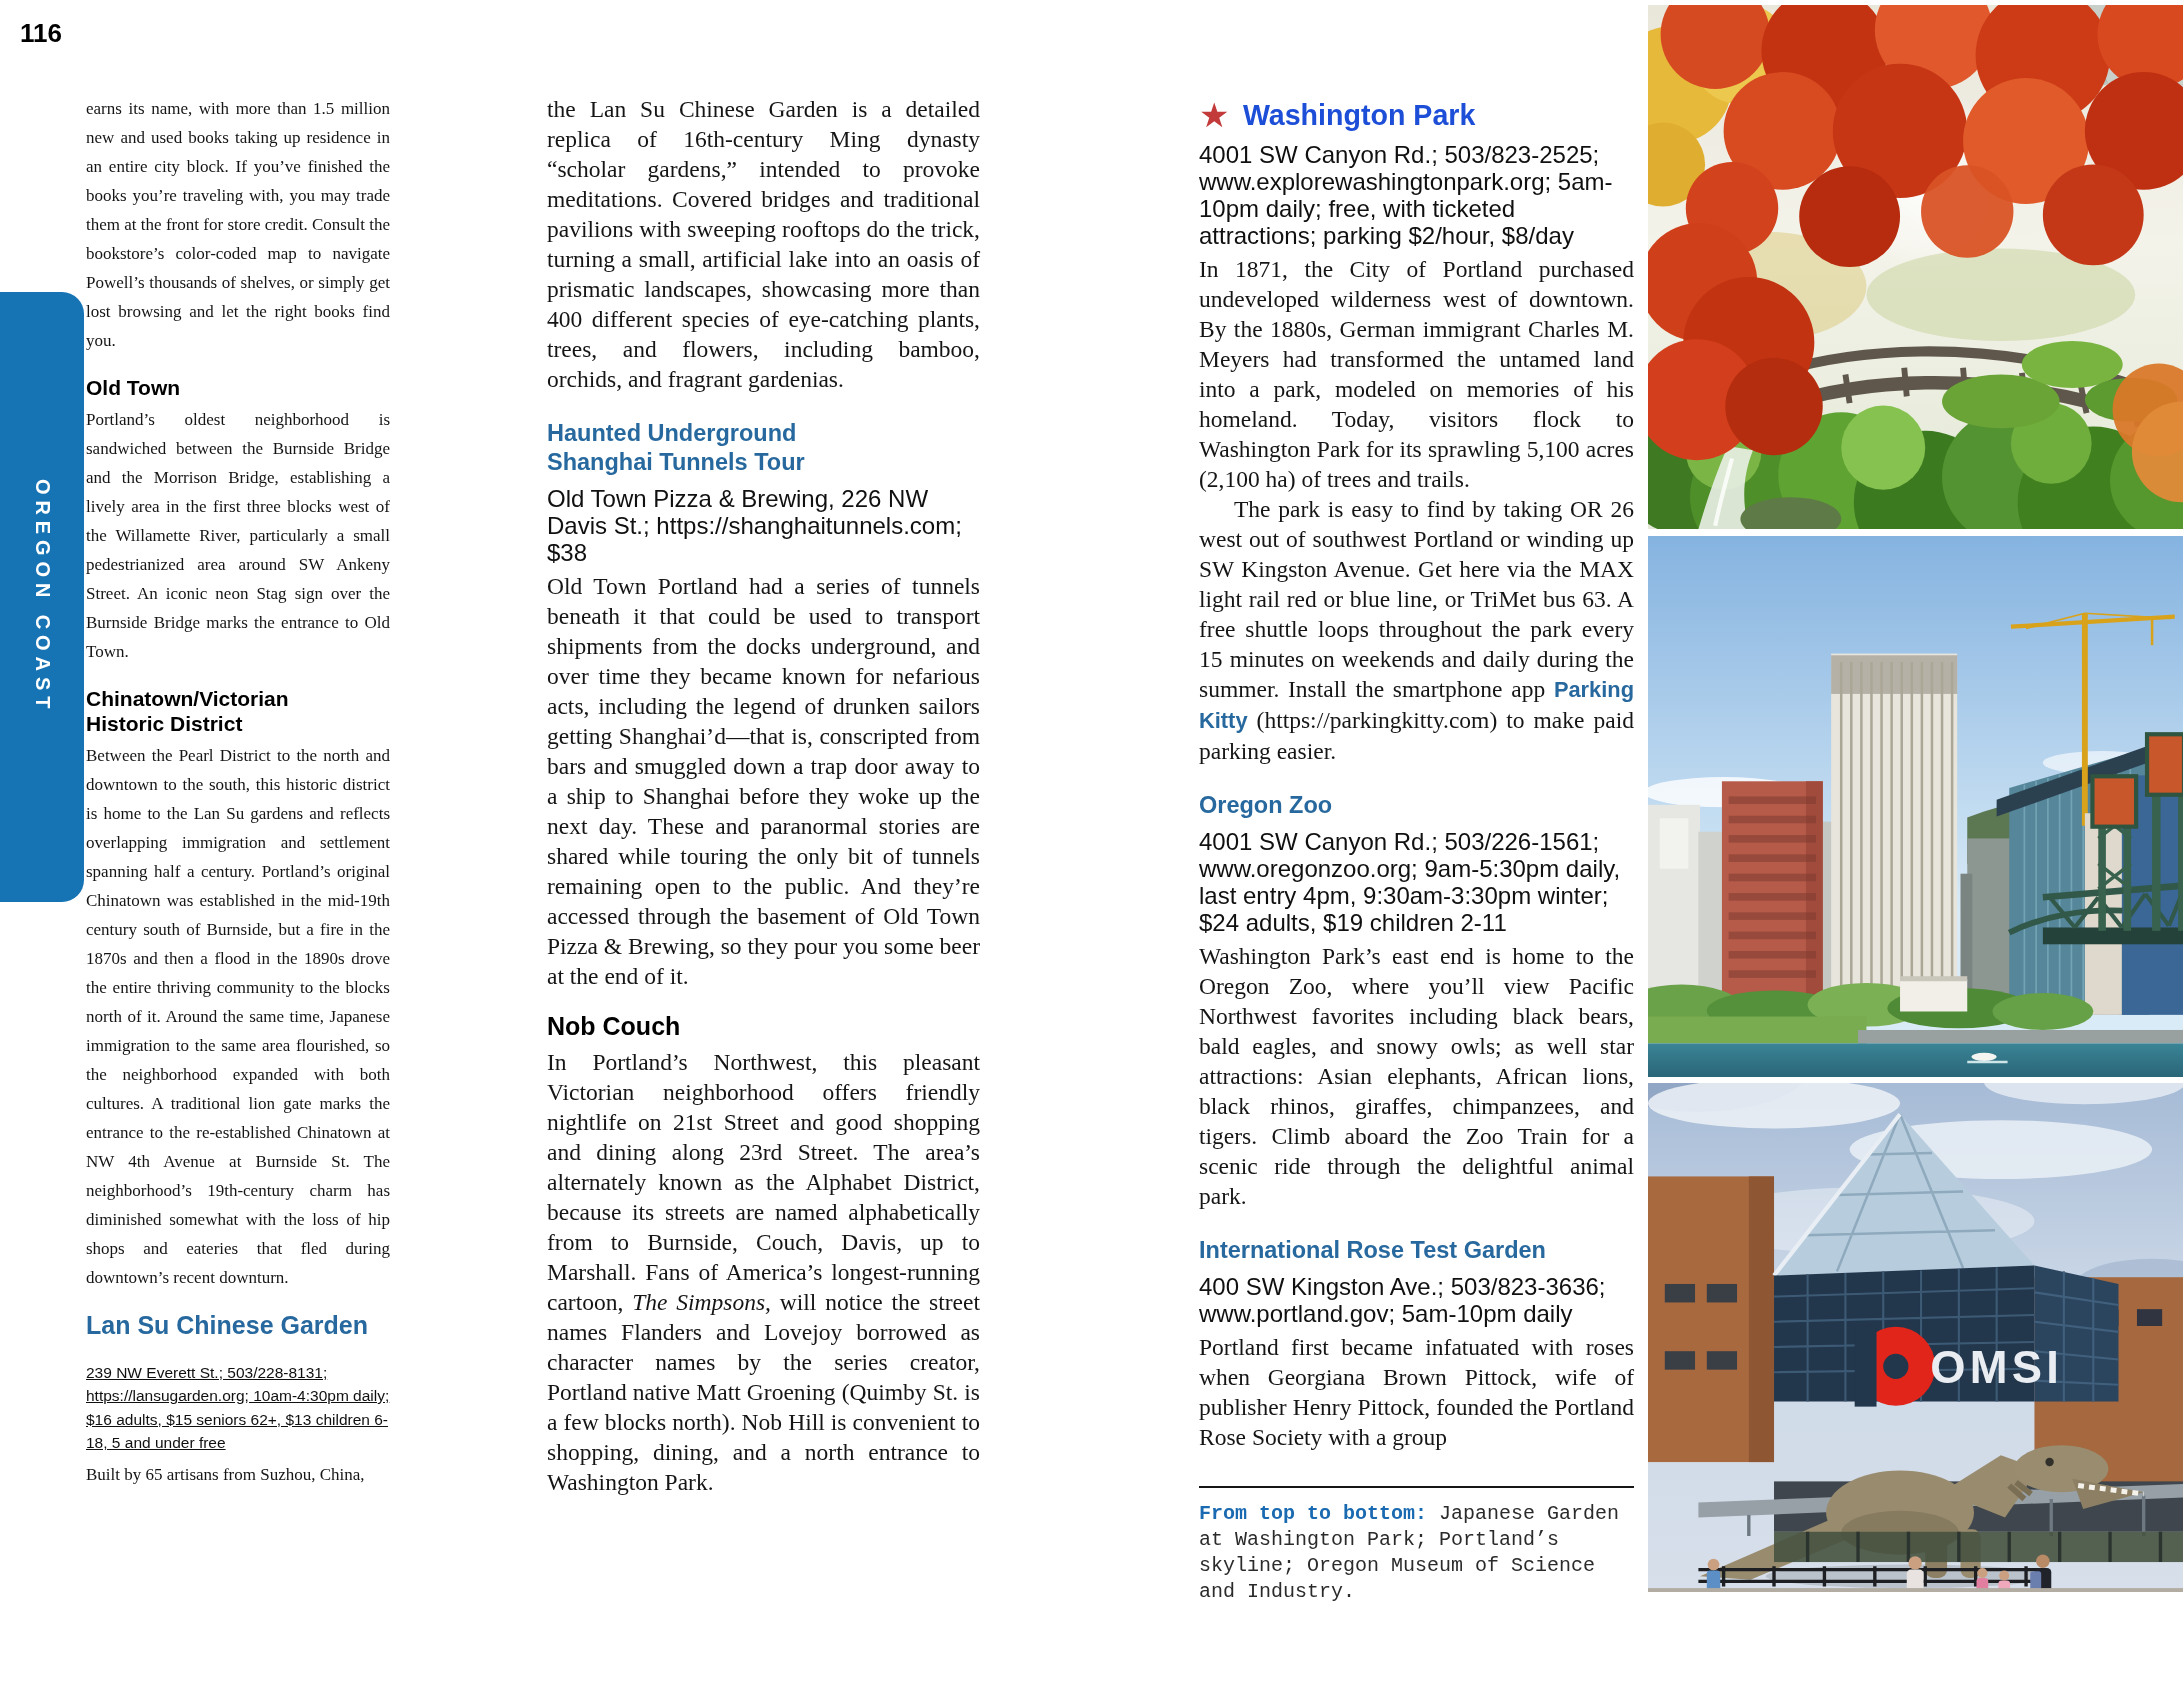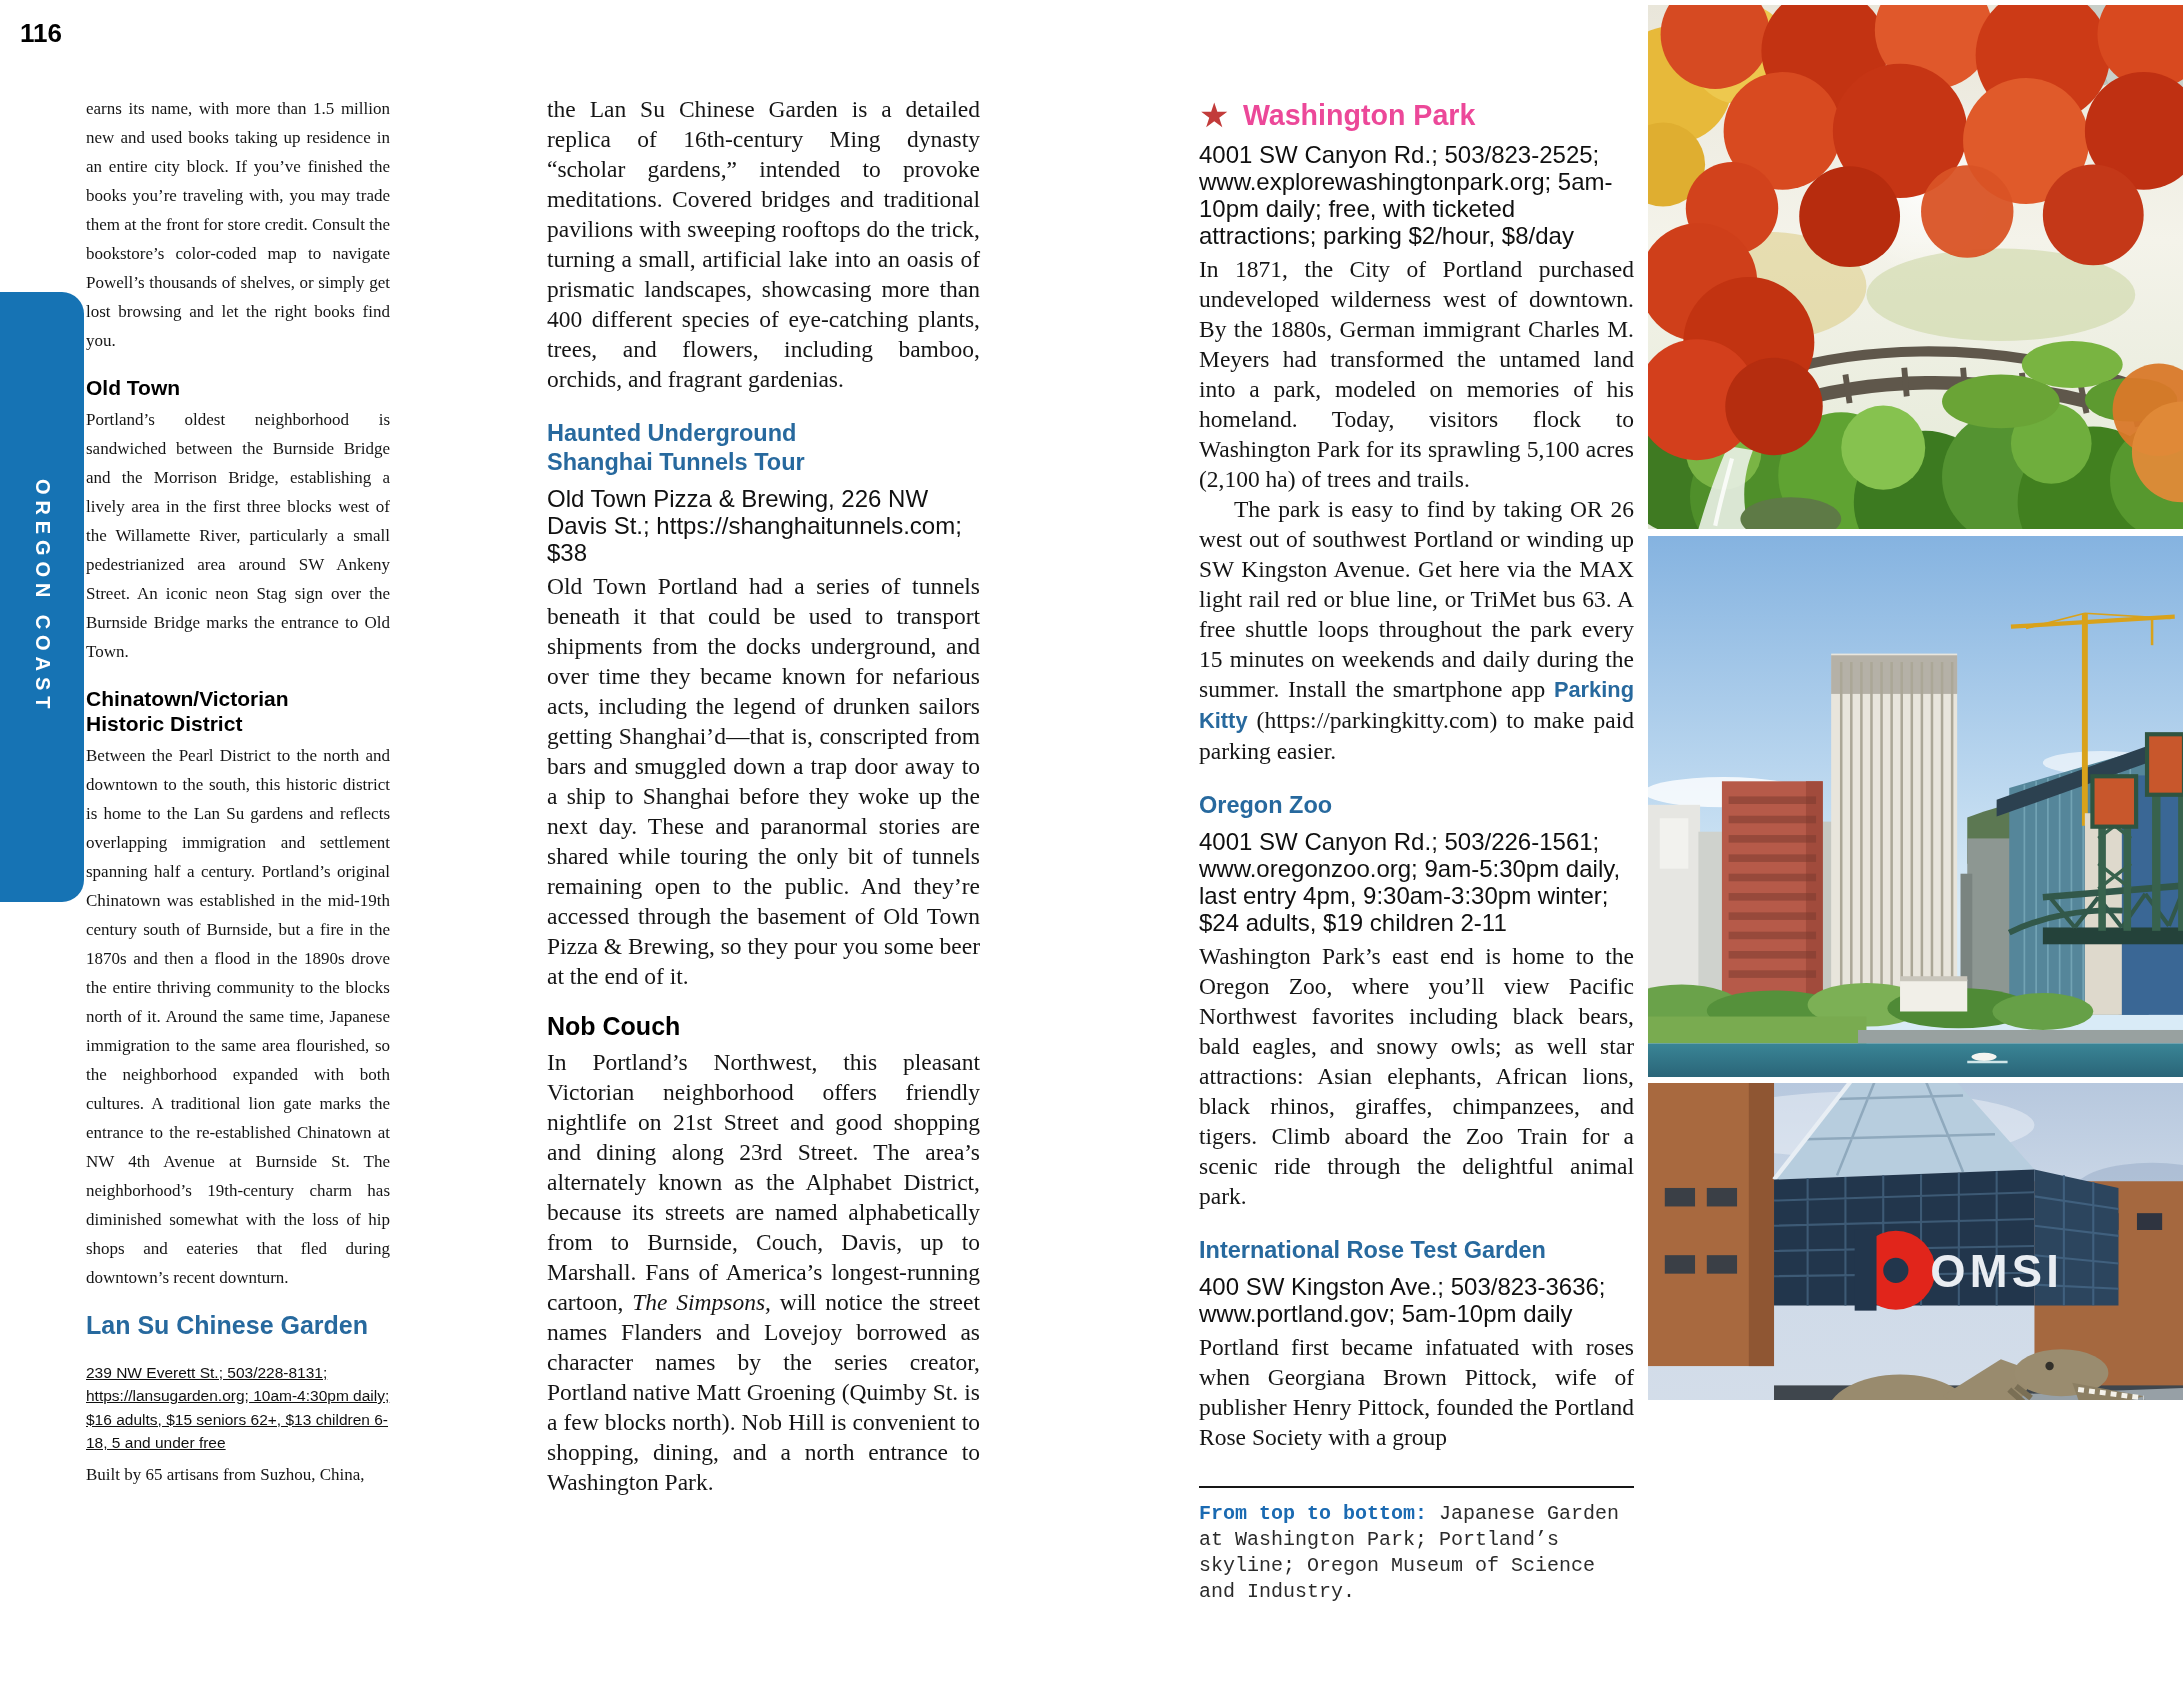--- a/index.html
+++ b/index.html
@@ -34,30 +34,30 @@
   .col-2 .sub, .col-3 .sub { font-size:23.5px; line-height:28.6px; margin:25px 0 8.4px; }
 
   .info { font-family:"Liberation Sans",sans-serif; margin:0 0 5px; color:#101010;
           overflow-wrap:break-word; }
   .col-1 .info { font-size:15.5px; line-height:23.5px;text-decoration:underline; }
   .col-2 .info, .col-3 .info { font-size:24px; line-height:27px; }
 
   .star-head { display:flex; align-items:center; gap:13.4px; margin:1.7px 0 8.4px; }
   .star { color:#c23b3a; font-size:34px; line-height:1; }
   .star-title { font-family:"Liberation Sans",sans-serif; font-weight:700; font-size:28.6px;
-          line-height:1.1; color:#ec4899; }
+          line-height:1.1; color:#1d4ed8; }
 
   .pk { font-family:"Liberation Sans",sans-serif; color:#27699e; font-weight:700; font-size:0.93em; }
 
   .cap-rule { border:none; border-top:2.5px solid #161616; margin:34px 0 13.4px; }
   .caption { font-family:Liberation Mono, monospace; font-size:20px; line-height:26px;
           color:#2b2b2b; margin:0; }
   .cap-lead { color:#1a6ab2; font-weight:700; }
 
-  .photos { position:absolute; left:1648px; top:5px; width:536px; height:1395px;
+  .photos { position:absolute; left:1648px; top:5px; width:536px; height:1587px;
           display:flex; flex-direction:column; gap:6.7px; }
   .photo { margin:0; overflow:hidden; background:#dfe4da; }
   .p1 { height:524px; } .p2 { height:541px; } .p3 { flex:1; }
   .photo svg { display:block; width:100%; height:100%; }
 </style>
 </head>
 <body>
 
 <div class="page">
 

